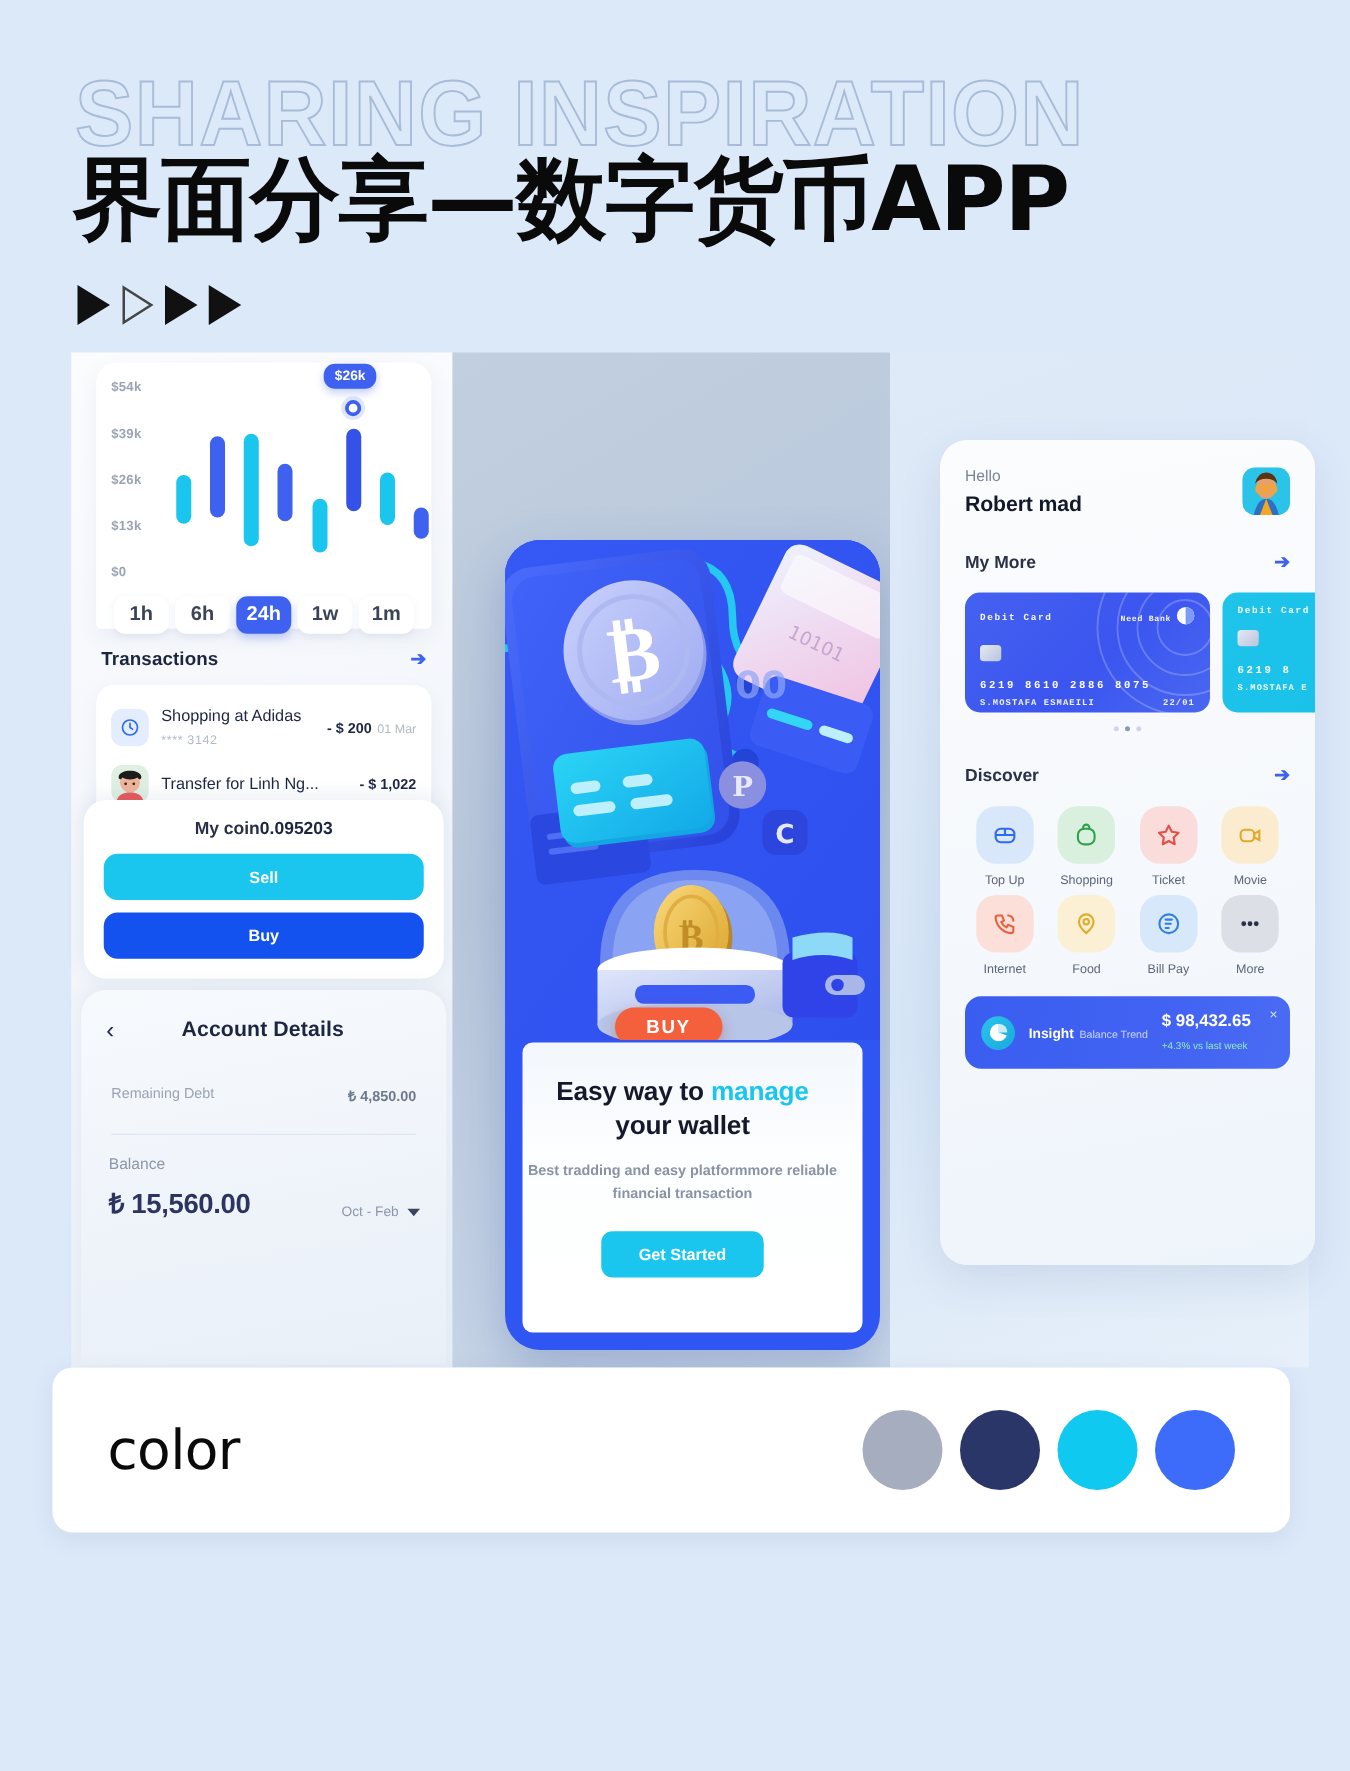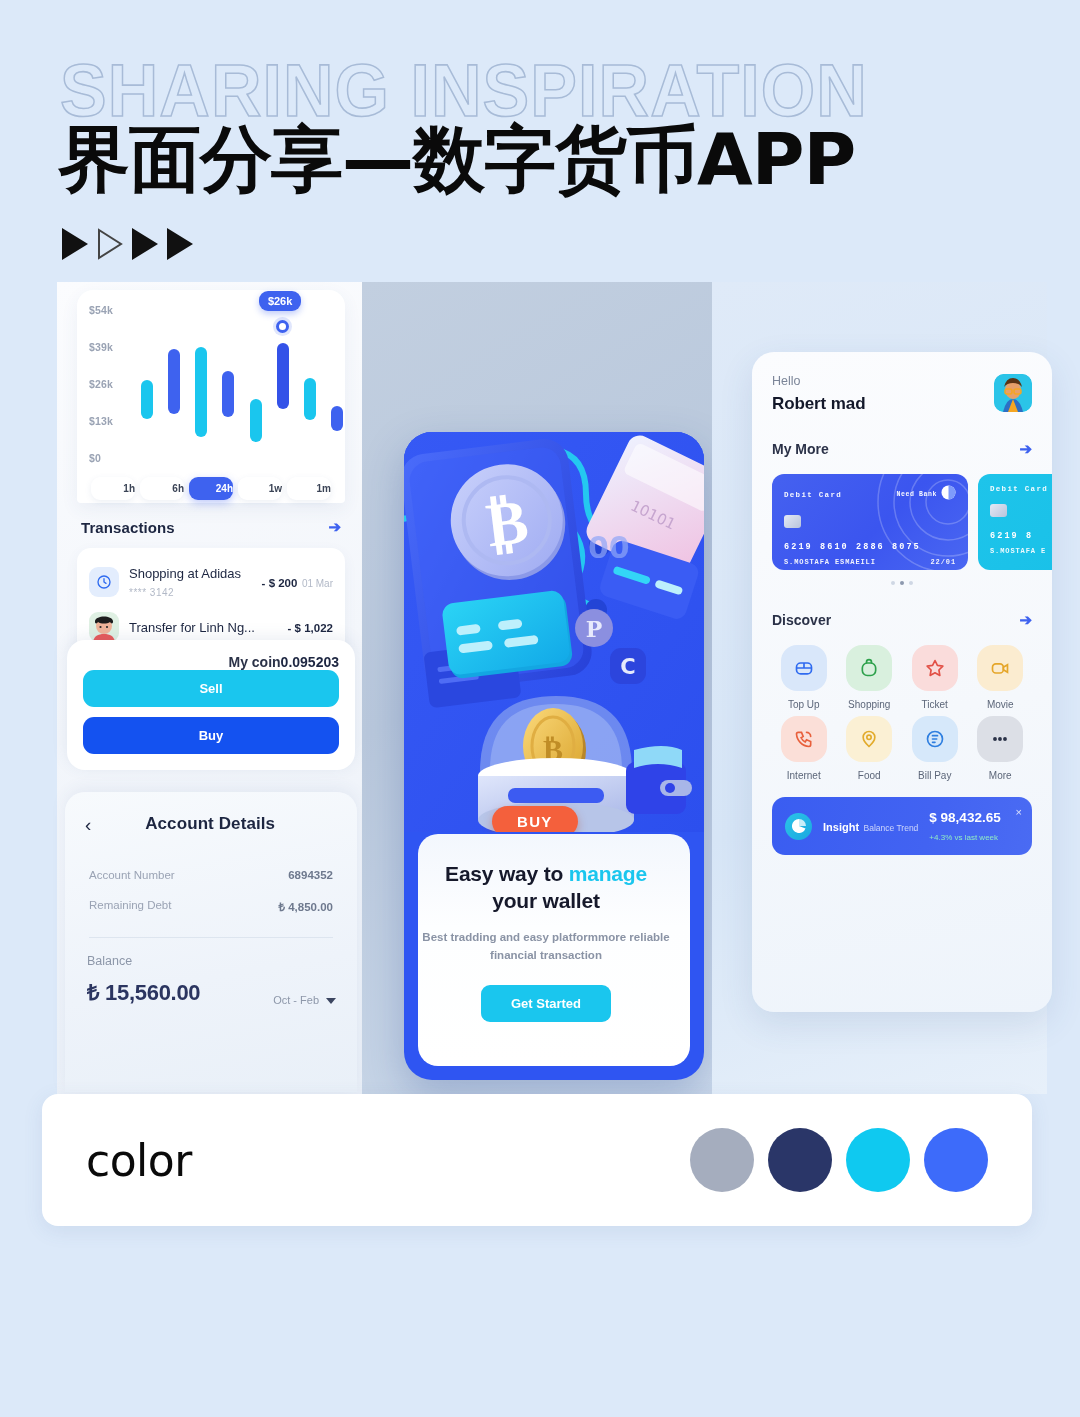--- a/index.html
+++ b/index.html
@@ -58,21 +58,21 @@
   .tooltip {
     position: absolute; background: #3e62ef; color: #fff; font-size: 11px; font-weight: 700;
     padding: 4px 9px; border-radius: 9px; white-space: nowrap; box-shadow: 0 3px 7px rgba(62,98,239,.33);
   }
   .tooltip-dot {
     position: absolute; width: 13px; height: 13px; border-radius: 50%;
     background: #fff; border: 3px solid #3e62ef; box-shadow: 0 0 0 3px rgba(62,98,239,.16);
   }
   .pills { display: flex; justify-content: space-between; gap: 5px; padding: 8px 4px 0 4px; }
   .pill {
-    flex: 1; text-align: right; font-size: 10px; font-weight: 700; color: #3b4456;
+    flex: 1; text-align: center; font-size: 16px; font-weight: 700; color: #3b4456;
     padding: 6px 0; border-radius: 9px; background: #fff;
     box-shadow: 0 2px 6px rgba(80,110,160,.10);
   }
   .pill.active { background: #3e62ef; color: #fff; box-shadow: 0 3px 8px rgba(62,98,239,.34); }
 
   
   .tx-wrap { position: absolute; left: 20px; top: 236px; width: 268px; }
   .tx-head { display: flex; justify-content: space-between; align-items: center; padding: 0 4px 12px 4px; }
   .tx-title { font-size: 15px; font-weight: 700; color: #1d2641; letter-spacing: .1px; }
   .arrow-ic { color: #3e62ef; font-size: 15px; font-weight: 700; }
@@ -87,21 +87,21 @@
   .tx-right { text-align: right; flex: none; }
   .tx-amt { font-size: 11.5px; font-weight: 700; color: #1d2641; white-space: nowrap; }
   .tx-date { font-size: 10px; color: #b2b9c7; margin-top: 3px; }
 
   
   .coin-card {
     position: absolute; left: 10px; top: 358px; width: 288px;
     background: #fff; border-radius: 18px; padding: 14px 16px 16px 16px;
     box-shadow: 0 -3px 16px rgba(60,90,140,.10);
   }
-  .coin-row { display: flex; justify-content: flex-end; align-items: center; }
+  .coin-row { display: flex; justify-content: center; align-items: center; margin-bottom: 13px; }
   .coin-label { font-size: 14px; font-weight: 600; color: #2b3248; }
   .coin-val { font-size: 14px; font-weight: 600; color: #1d2641; }
   .coin-btns { display: flex; gap: 10px; flex-direction: column; }
   .cbtn { flex: 1; text-align: center; padding: 11px 0; border-radius: 11px; font-size: 13px; font-weight: 700; color: #fff; }
   .cbtn.sell { background: #1ac6ee; }
   .cbtn.buy { background: #1452f0; }
 
   
   .acct-card {
     position: absolute; left: 8px; top: 510px; width: 292px; height: 300px;
@@ -125,21 +125,21 @@
   
   .phone {
     position: absolute; left: 42px; top: 150px; width: 300px; height: 648px;
     background: #2f55f2; border-radius: 28px; overflow: hidden;
     box-shadow: 0 16px 42px rgba(30,60,140,.26);
   }
   .illus { position: absolute; left: 0; top: 0; width: 300px; height: 400px; overflow: hidden; background: #3257f3; }
   .phone-card {
     position: absolute; left: 14px; bottom: 14px; width: 272px; height: 232px;
     background: linear-gradient(180deg,#f3f7fd 0%,#fdfeff 40%,#ffffff 100%);
-    border-radius: 20px; padding: 26px 18px 0 2px; text-align: center;
+    border-radius: 8px; padding: 26px 18px 0 2px; text-align: center;
   }
   .pc-h { font-size: 21px; font-weight: 700; color: #16192b; line-height: 1.3; letter-spacing: -.2px; }
   .pc-h .hl { color: #1ac6ee; }
   .pc-p { font-size: 11.5px; color: #8a93a5; line-height: 1.6; margin-top: 13px; font-weight: bold; }
   .pc-btn {
     margin: 21px auto 0; width: 130px; padding: 11px 0; border-radius: 9px;
     background: #1ac6ee; color: #fff; font-size: 13px; font-weight: 700;
   }
 
   
@@ -301,24 +301,20 @@
       <div class="coin-btns">
         <span class="cbtn sell">Sell</span>
         <span class="cbtn buy">Buy</span>
       </div>
     </div>
 
     <div class="acct-card">
       <div class="acct-top">
         <span class="back-ic">‹</span>
         <span class="acct-title">Account Details</span>
-      </div>
-      <div class="acct-row">
-        <span class="acct-k">Account Number</span>
-        <span class="acct-v">6894352</span>
       </div>
       <div class="acct-row">
         <span class="acct-k">Remaining Debt</span>
         <span class="acct-v">₺ 4,850.00</span>
       </div>
       <div class="acct-div"></div>
       <div class="bal-label">Balance</div>
       <div class="bal-row">
         <span class="bal-amt">₺ 15,560.00</span>
         <span class="bal-period">

